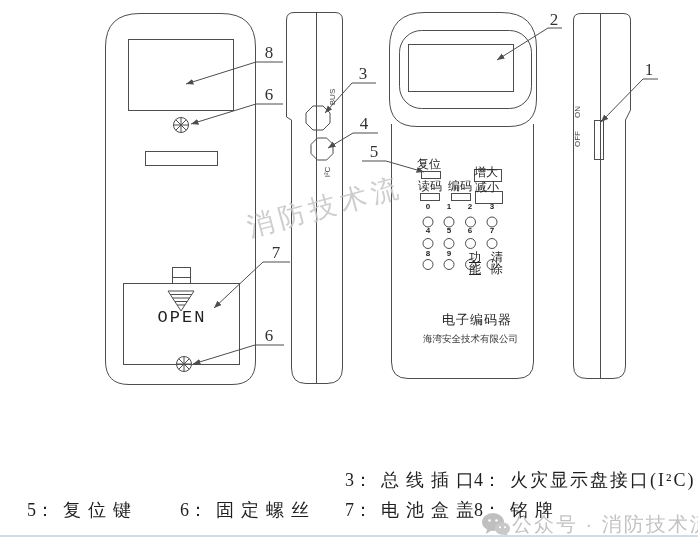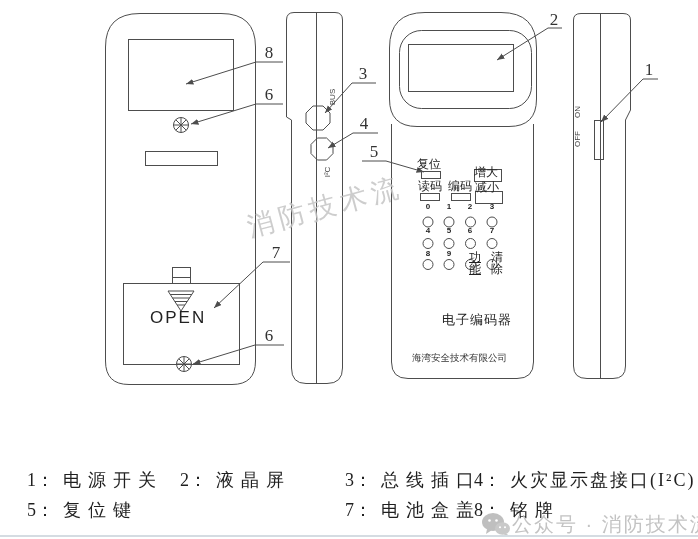--- a/index.html
+++ b/index.html
@@ -2,28 +2,28 @@
 <html><head>
 <meta charset="utf-8">
 <style>
   html,body{margin:0;padding:0;background:#ffffff;}
   #stage{position:relative;width:698px;height:539px;background:#ffffff;overflow:hidden;
          font-family:"Liberation Sans","DejaVu Sans",sans-serif;}
   #lineart{position:absolute;left:0;top:0;}
   .abs{position:absolute;}
   .callout{font-family:"Liberation Serif","DejaVu Serif",serif;font-size:17px;color:#333;
            width:16px;text-align:center;line-height:1;}
-  .open-label{font-family:Liberation Sans, sans-serif;font-size:17px;color:#222;
-              letter-spacing:2px;width:64px;}
+  .open-label{font-family:Liberation Mono, monospace;font-size:17px;color:#222;
+              letter-spacing:2px;text-align:center;width:64px;}
   .vlabel{font-size:8px;color:#444;width:30px;height:12px;line-height:12px;text-align:center;
           transform:rotate(-90deg);transform-origin:center center;}
   .key-label{font-size:12px;color:#222;text-align:right;line-height:1;}
   .digit-label{font-size:8px;font-weight:600;color:#222;text-align:center;line-height:1;}
   .enc-title{font-size:13px;color:#222;letter-spacing:1px;text-align:center;width:84px;margin-left:16px;}
-  .enc-company{font-size:9.5px;color:#333;text-align:left;width:106px;margin-top:19px;}
+  .enc-company{font-size:9.5px;color:#333;text-align:right;width:106px;}
   .watermark{font-size:27px;color:#c5c5c5;letter-spacing:5px;white-space:nowrap;
              transform:rotate(-15deg);transform-origin:center center;opacity:.85;}
   .legend-item{font-family:"Liberation Serif","DejaVu Serif",serif;font-size:18px;color:#1f1f1f;
                white-space:nowrap;line-height:20px;}
   .legend-item .lg-num{margin-right:9px;}
   .legend-item .lg-label{letter-spacing:7px;}
   .legend-item.tight .lg-label{letter-spacing:2px;}
   .footer-text{font-size:20px;color:#c3c3c3;letter-spacing:2px;white-space:nowrap;}
   .bottom-rule{position:absolute;left:0;top:535px;width:698px;height:2px;background:#d5dce2;}
 </style>
@@ -166,34 +166,31 @@
   <div class="abs digit-label" style="left:423px;top:250px;width:10px;">8</div>
   <div class="abs digit-label" style="left:444px;top:250px;width:10px;">9</div>
   <div class="abs key-label" style="left:460px;top:251px;width:21px;text-decoration:underline;">功能</div>
   <div class="abs key-label" style="left:482px;top:251px;width:21px;">清除</div>
 
   <div class="abs enc-title" style="left:419px;top:311px;">电子编码器</div>
   <div class="abs enc-company" style="left:412px;top:333px;">海湾安全技术有限公司</div>
 
   <div class="abs watermark" style="left:245px;top:189px;">消防技术流</div>
 
-  <div class="abs legend-item" style="left:27px;top:470px;">
-    <span class="lg-num">1：</span><span class="lg-label">电源开关</span>
-  </div>
-  <div class="abs legend-item" style="left:180px;top:470px;">
-    <span class="lg-num">2：</span><span class="lg-label">液晶屏</span>
-  </div>
   <div class="abs legend-item" style="left:345px;top:470px;">
     <span class="lg-num">3：</span><span class="lg-label">总线插口</span>
   </div>
   <div class="abs legend-item tight" style="left:474px;top:470px;">
     <span class="lg-num">4：</span><span class="lg-label">火灾显示盘接口(I²C)</span>
   </div>
   <div class="abs legend-item" style="left:27px;top:500px;">
     <span class="lg-num">5：</span><span class="lg-label">复位键</span>
+  </div>
+  <div class="abs legend-item" style="left:180px;top:500px;">
+    <span class="lg-num">6：</span><span class="lg-label">固定螺丝</span>
   </div>
   <div class="abs legend-item" style="left:345px;top:500px;">
     <span class="lg-num">7：</span><span class="lg-label">电池盒盖</span>
   </div>
   <div class="abs legend-item" style="left:474px;top:500px;">
     <span class="lg-num">8：</span><span class="lg-label">铭牌</span>
   </div>
 
   <svg class="abs" style="left:481px;top:512px;" width="30" height="25" viewBox="0 0 30 25">
     <ellipse cx="12" cy="10" rx="11" ry="9" fill="#bfbfbf"></ellipse>

